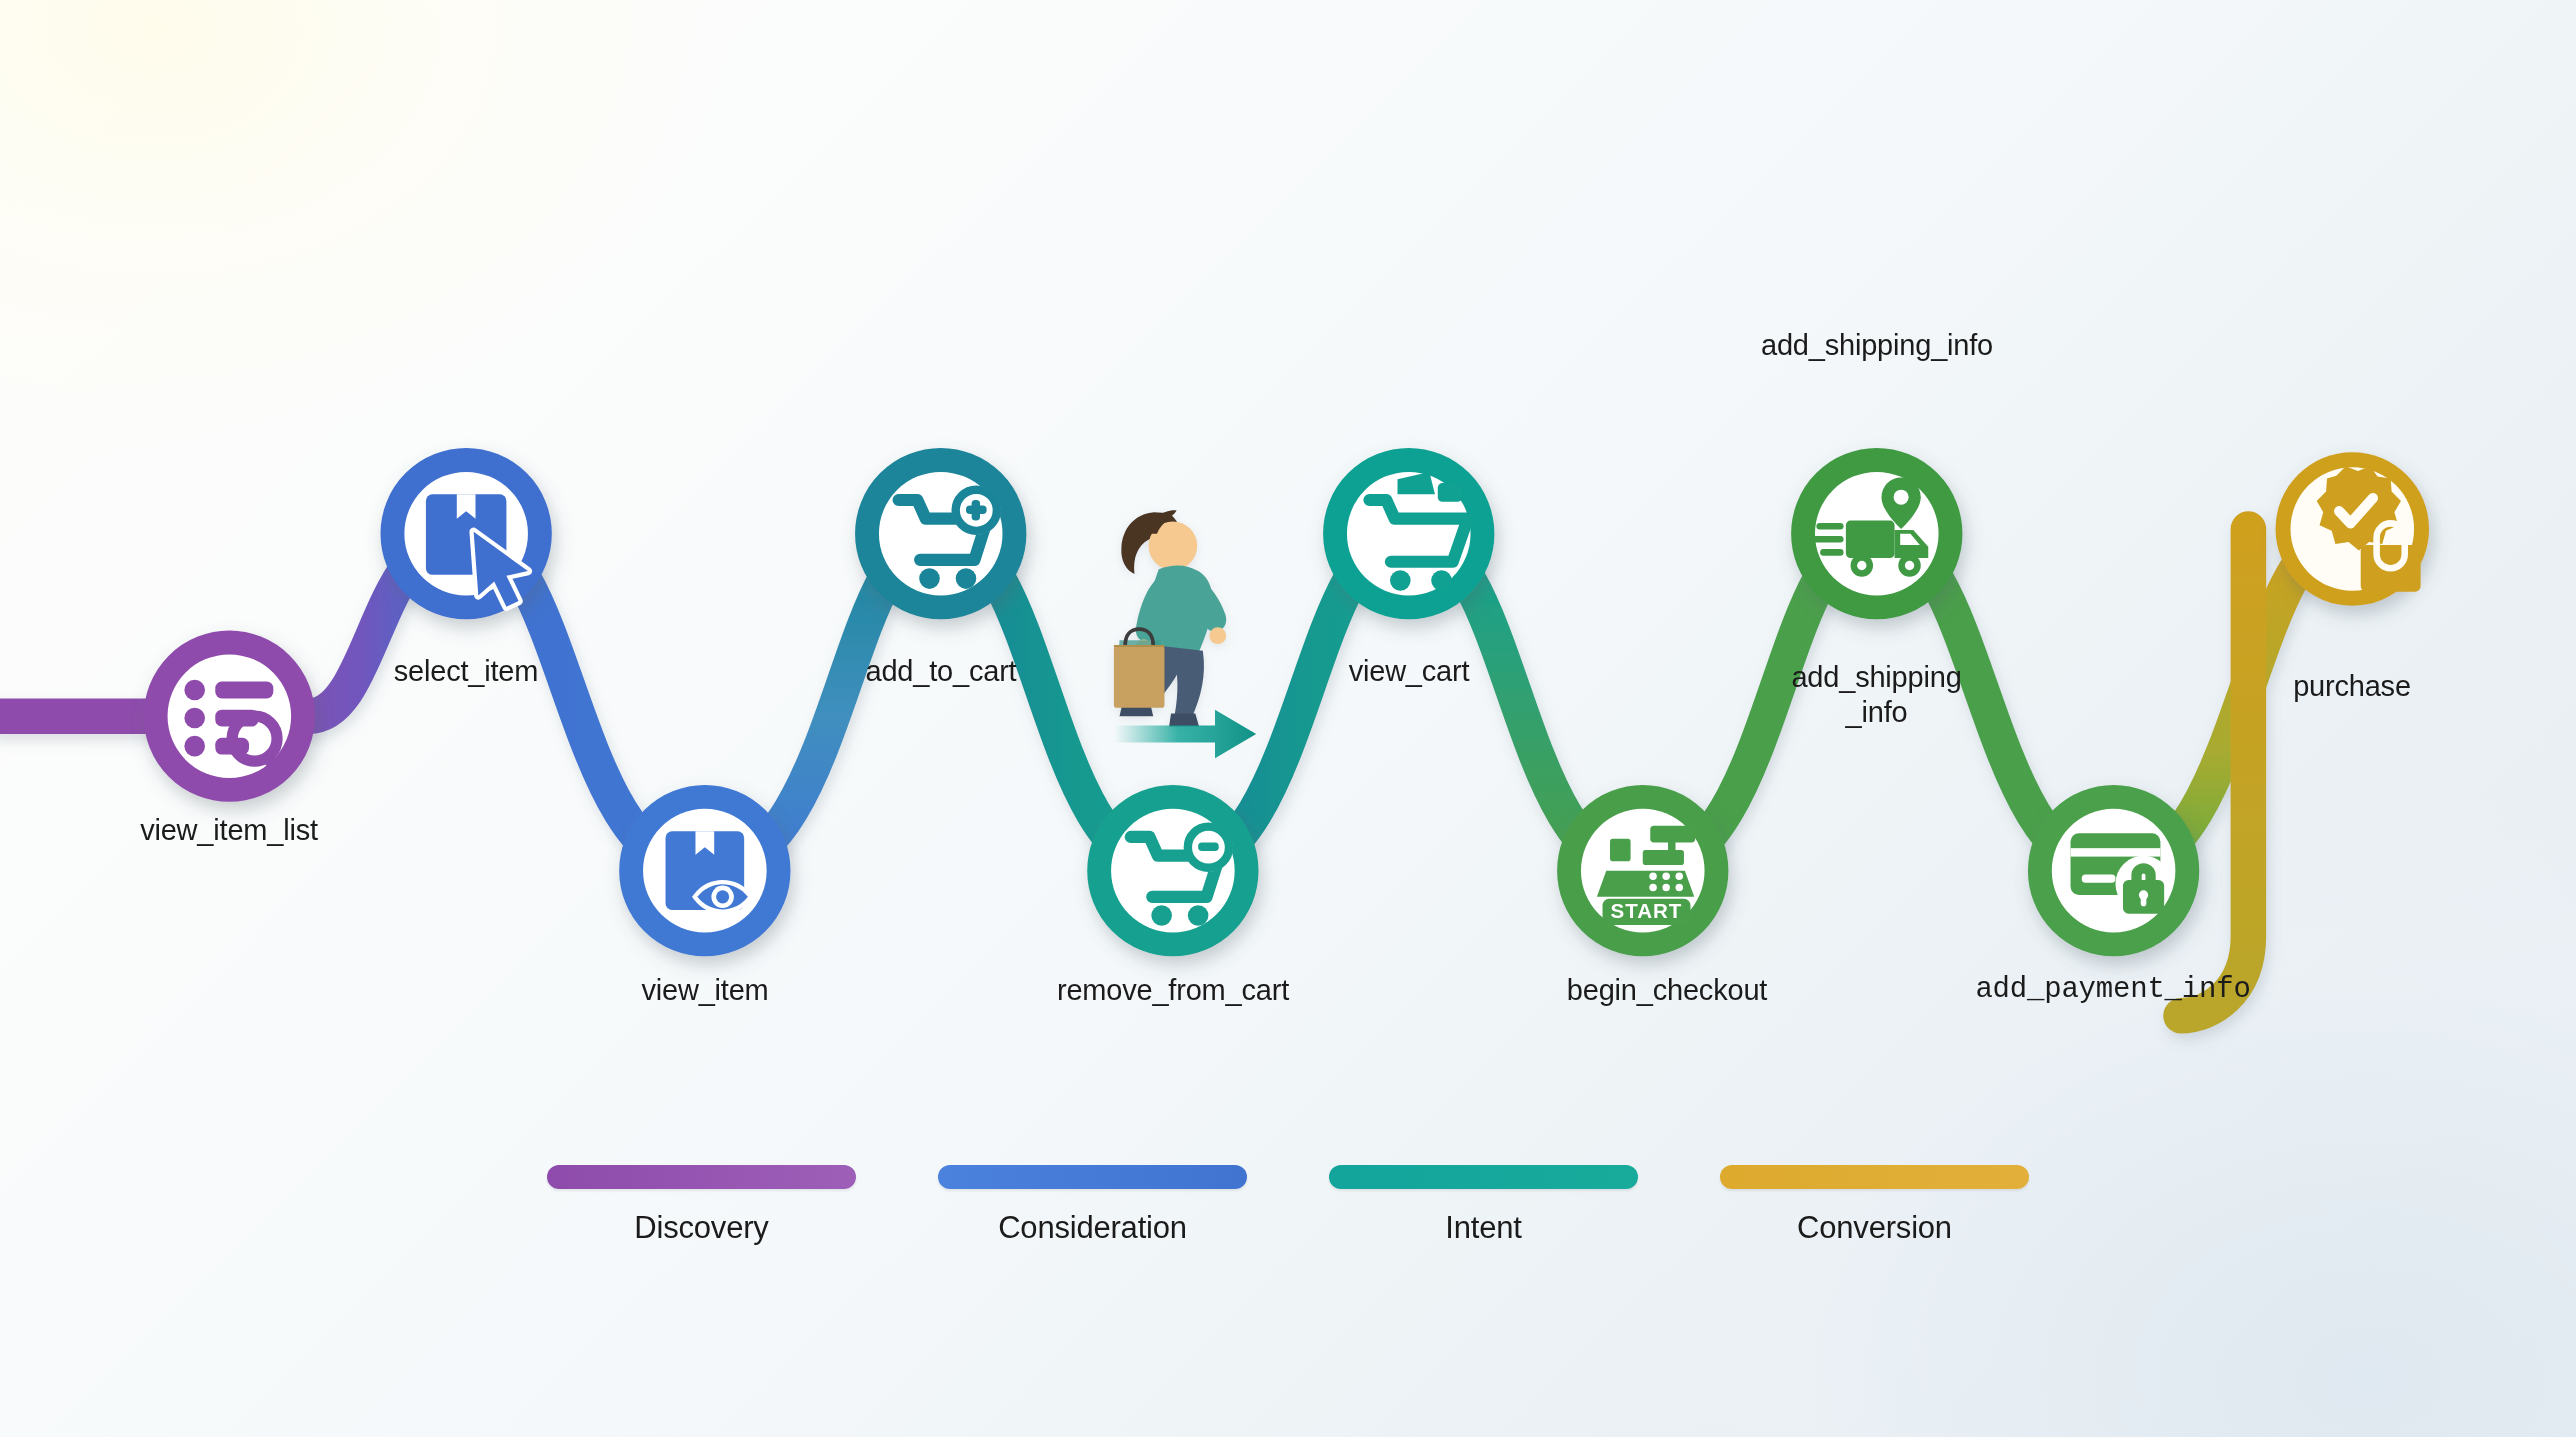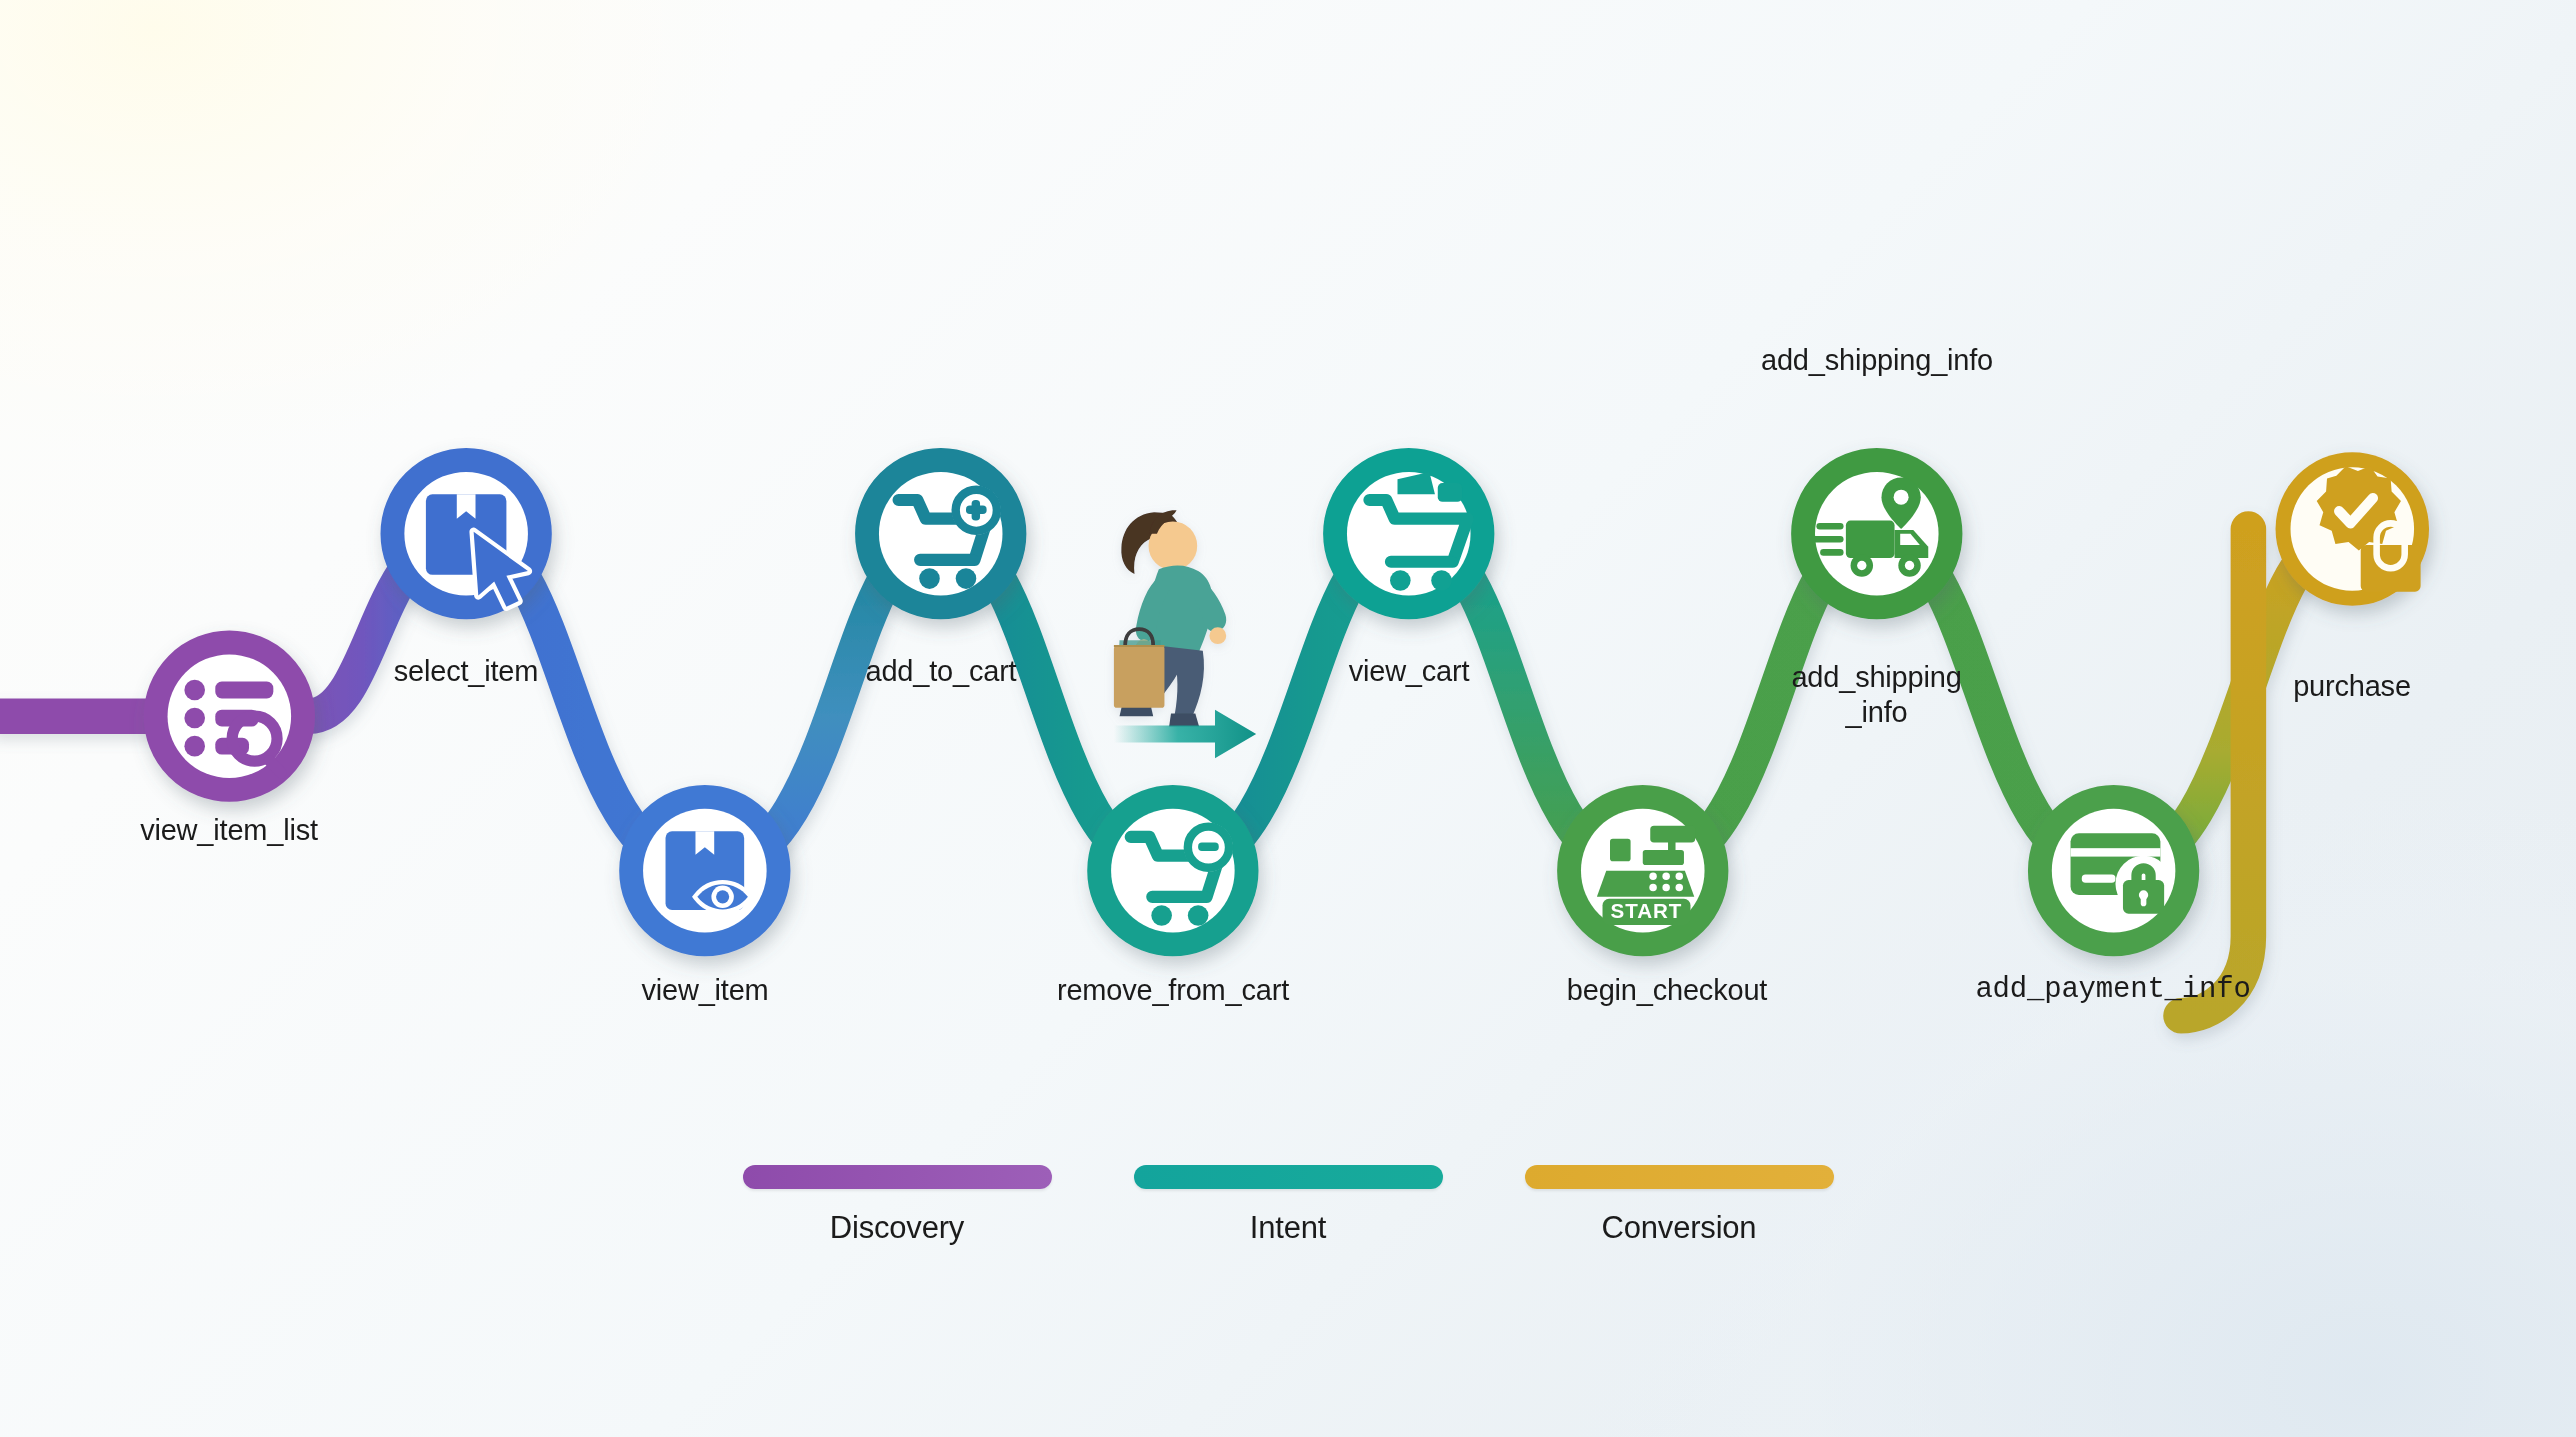--- a/index.html
+++ b/index.html
@@ -309,31 +309,35 @@
   </svg>
 
   <div class="node-label" style="left:42px;  top:813px; width:374px;">view_item_list</div>
   <div class="node-label" style="left:316px; top:654px; width:300px;">select_item</div>
   <div class="node-label" style="left:518px; top:973px; width:374px;">view_item</div>
   <div class="node-label" style="left:754px; top:654px; width:374px;">add_to_cart</div>
   <div class="node-label" style="left:986px;top:973px; width:374px;">remove_from_cart</div>
   <div class="node-label" style="left:1222px;top:654px; width:374px;">view_cart</div>
   <div class="node-label" style="left:1480px;top:973px; width:374px;">begin_checkout</div>
 
-  <div class="node-label" style="left:1690px;top:343px; width:374px;">add_shipping_info</div>
+  <div class="node-label" style="left:1690px;top:328px; width:374px;">add_shipping_info</div>
   <div class="node-label" style="left:1736px;top:660px; width:281px;">add_shipping</div>
   <div class="node-label" style="left:1736px;top:695px; width:281px;">_info</div>
 
   <div class="node-label" style="left:1926px;top:973px; width:374px;font-family:Liberation Mono, monospace;">add_payment_info</div>
   <div class="node-label" style="left:2165px;top:669px; width:374px;">purchase</div>
 
   <div class="legend">
     <div class="legend-item">
       <div class="legend-pill" style="background:linear-gradient(90deg,#8e4bab,#9d5fb8)"></div>
       <div class="legend-text">Discovery</div>
+    </div>
+    <div class="legend-item">
+      <div class="legend-pill" style="background:linear-gradient(90deg,#4b82dd,#4074d0)"></div>
+      <div class="legend-text">Consideration</div>
     </div>
     <div class="legend-item">
       <div class="legend-pill" style="background:linear-gradient(90deg,#13a49c,#18ab9b)"></div>
       <div class="legend-text">Intent</div>
     </div>
     <div class="legend-item">
       <div class="legend-pill" style="background:linear-gradient(90deg,#ddaa2e,#e2b03a)"></div>
       <div class="legend-text">Conversion</div>
     </div>
   </div>

